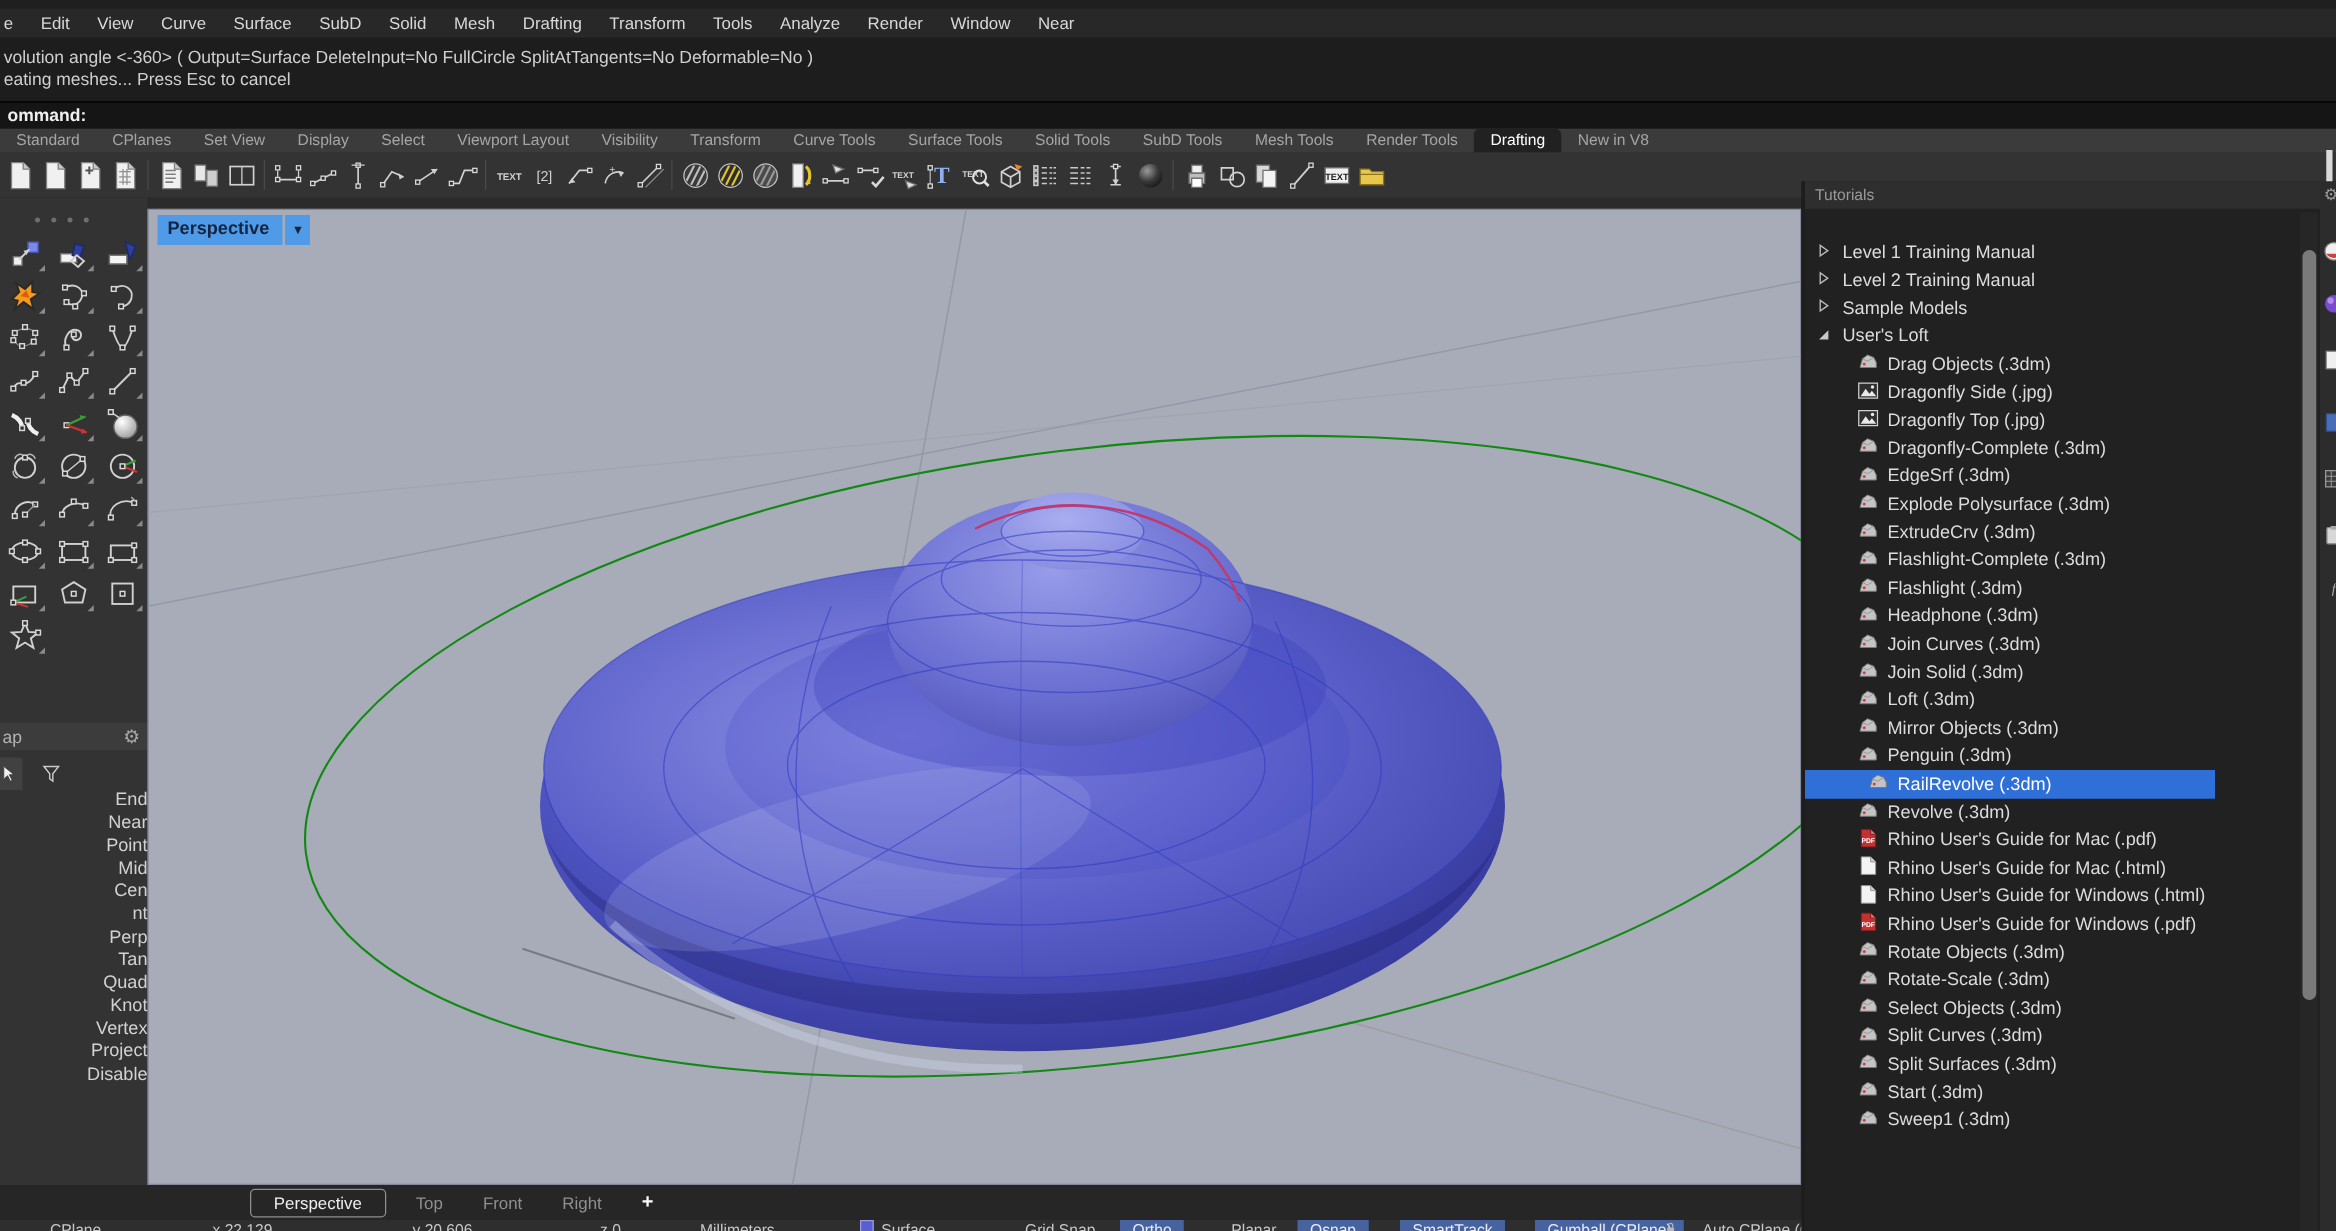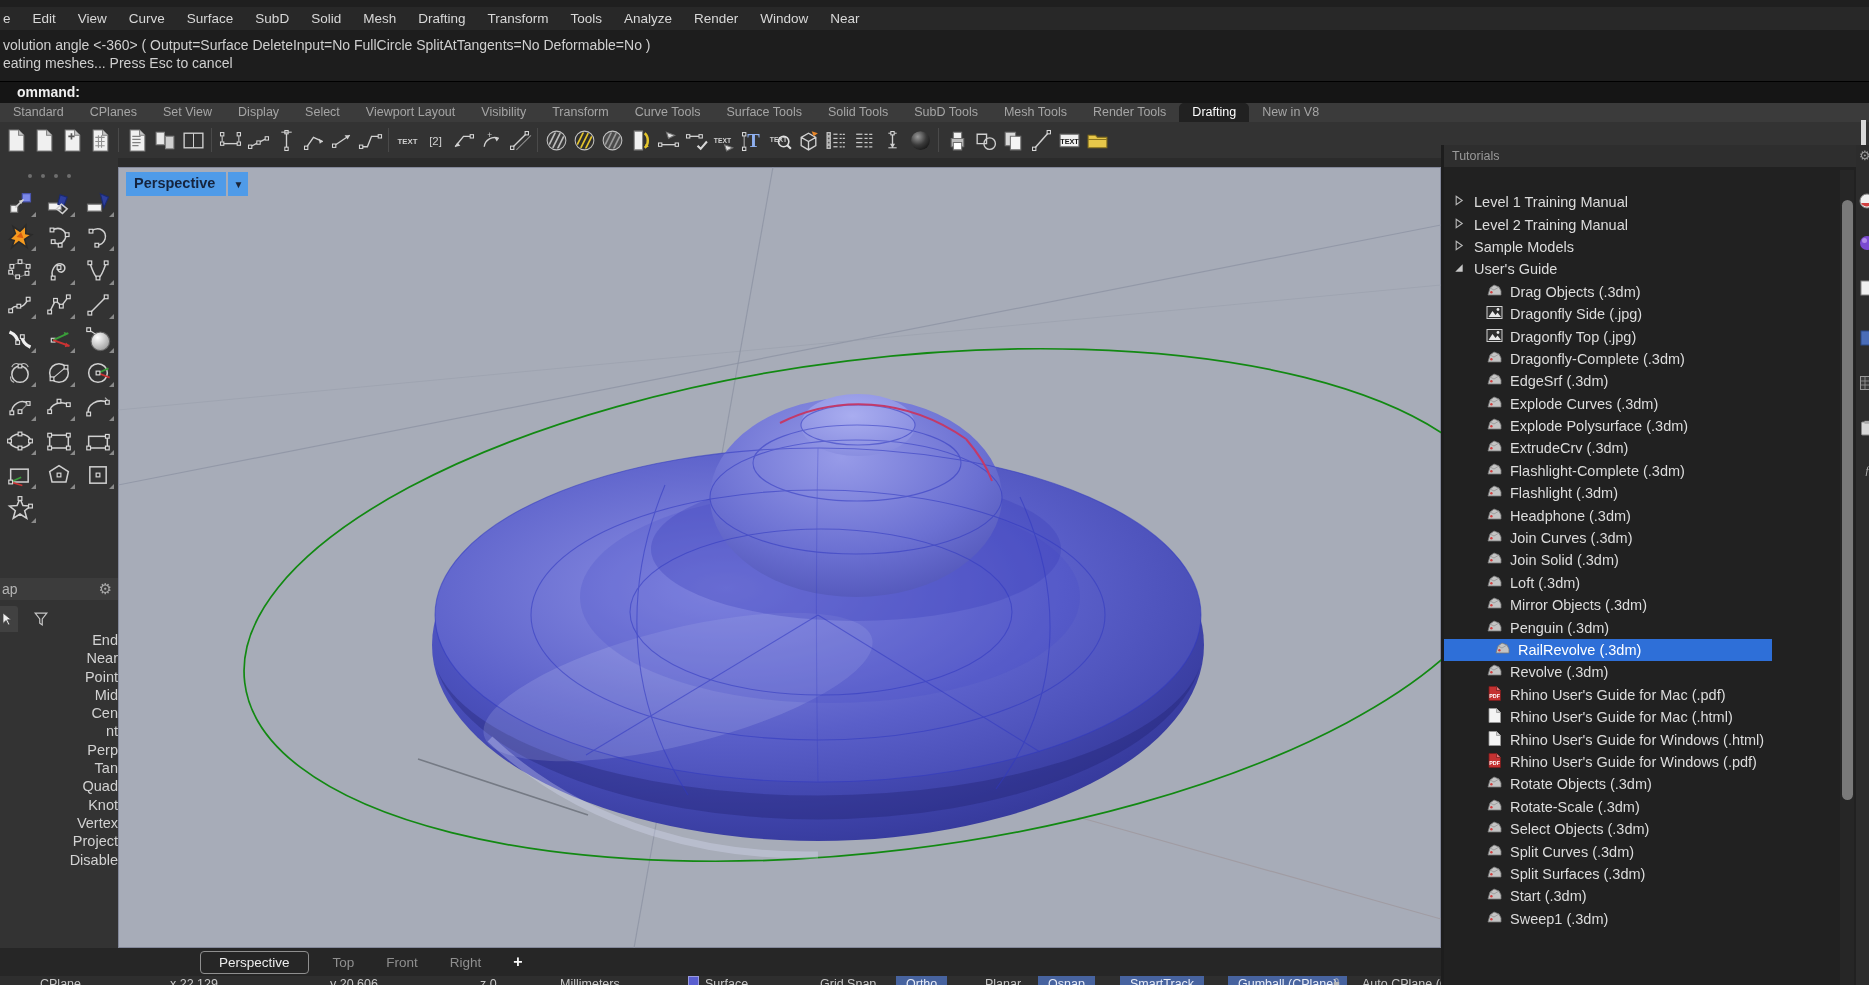--- a/index.html
+++ b/index.html
@@ -7,21 +7,21 @@
        font-family:"Liberation Sans",sans-serif;-webkit-font-smoothing:antialiased;}
   
   .titlebar{position:absolute;left:0;top:0;width:1869px;height:7px;background:#1f1f1f;}
   .menubar{position:absolute;left:0;top:7px;width:1869px;height:23px;background:#282828;
            display:flex;align-items:center;color:#d8d8d8;font-size:13.5px;}
   .menu-item{padding:0 11px;cursor:default;}
   .menu-item:first-child{padding-left:3px;}
   .cmd-hist{position:absolute;left:0;top:30px;width:1869px;height:51px;background:#1d1d1d;
             color:#cfcfcf;font-size:14px;padding:6px 0 0 3px;box-sizing:border-box;line-height:18px;}
   .cmd-prompt{position:absolute;left:0;top:81px;width:1869px;height:22px;background:#151515;
-              color:#f0f0f0;font-weight:bold;font-size:14px;line-height:20px;padding-left:17px;
+              color:#f0f0f0;font-weight:bold;font-size:14px;line-height:20px;padding-left:6px;
               border-top:1px solid #000;box-sizing:border-box;}
   .tabrow{position:absolute;left:0;top:103px;width:1869px;height:19px;background:#3b3b3b;
           display:flex;align-items:flex-end;font-size:12.5px;color:#a5a5a5;}
   .tab{padding:2px 13px 3px 13px;white-space:nowrap;cursor:default;}
   .tab.active{background:#212121;color:#fff;border-radius:5px 5px 0 0;}
   .iconrow{position:absolute;left:0;top:122px;width:1869px;height:36px;background:#333;
            display:flex;align-items:center;padding-left:2px;box-sizing:border-box;}
   .tool-cell{width:28px;height:28px;display:flex;align-items:center;justify-content:center;}
   .group-sep{width:1px;height:24px;background:#4a4a4a;margin:0 4px;}
   .grip{position:absolute;left:1861px;top:120px;width:5px;height:28px;background:#d9d9d9;}
@@ -891,21 +891,21 @@
         <div class="tree-row" style="padding-left:8px">
             <span class="arrow"><svg width="13" height="13" viewBox="0 0 14 14">
               <path d="M4.5,2.5 L11,7 L4.5,11.5 Z" fill="none" stroke="#b8b8b8" stroke-width="1.2"></path>
             </svg></span>
           <span class="tree-label">Sample Models</span>
           </div>
         <div class="tree-row" style="padding-left:8px">
             <span class="arrow"><svg width="13" height="13" viewBox="0 0 14 14">
               <path d="M11.5,3.5 L11.5,11.5 L3.5,11.5 Z" fill="#c8c8c8"></path>
             </svg></span>
-          <span class="tree-label">User's Guide</span>
+          <span class="tree-label">User's Loft</span>
           </div>
         <div class="tree-row" style="padding-left:42px">
             <span class="ficon"><svg width="17" height="17" viewBox="0 0 17 17">
               <path d="M2,13 L4,6 L8,3 L13,5 L15,9 L15,13 Z" fill="#c4c4c4" stroke="#7a7a7a" stroke-width="0.8"></path>
               <path d="M4,6 L8,8 L13,5" fill="none" stroke="#8f8f8f" stroke-width="0.7"></path>
               <circle cx="5.4" cy="10.2" r="1.2" fill="#d04040"></circle>
             </svg></span>
           <span class="tree-label">Drag Objects (.3dm)</span>
           </div>
         <div class="tree-row" style="padding-left:42px">
@@ -932,28 +932,20 @@
             </svg></span>
           <span class="tree-label">Dragonfly-Complete (.3dm)</span>
           </div>
         <div class="tree-row" style="padding-left:42px">
             <span class="ficon"><svg width="17" height="17" viewBox="0 0 17 17">
               <path d="M2,13 L4,6 L8,3 L13,5 L15,9 L15,13 Z" fill="#c4c4c4" stroke="#7a7a7a" stroke-width="0.8"></path>
               <path d="M4,6 L8,8 L13,5" fill="none" stroke="#8f8f8f" stroke-width="0.7"></path>
               <circle cx="5.4" cy="10.2" r="1.2" fill="#d04040"></circle>
             </svg></span>
           <span class="tree-label">EdgeSrf (.3dm)</span>
-          </div>
-        <div class="tree-row" style="padding-left:42px">
-            <span class="ficon"><svg width="17" height="17" viewBox="0 0 17 17">
-              <path d="M2,13 L4,6 L8,3 L13,5 L15,9 L15,13 Z" fill="#c4c4c4" stroke="#7a7a7a" stroke-width="0.8"></path>
-              <path d="M4,6 L8,8 L13,5" fill="none" stroke="#8f8f8f" stroke-width="0.7"></path>
-              <circle cx="5.4" cy="10.2" r="1.2" fill="#d04040"></circle>
-            </svg></span>
-          <span class="tree-label">Explode Curves (.3dm)</span>
           </div>
         <div class="tree-row" style="padding-left:42px">
             <span class="ficon"><svg width="17" height="17" viewBox="0 0 17 17">
               <path d="M2,13 L4,6 L8,3 L13,5 L15,9 L15,13 Z" fill="#c4c4c4" stroke="#7a7a7a" stroke-width="0.8"></path>
               <path d="M4,6 L8,8 L13,5" fill="none" stroke="#8f8f8f" stroke-width="0.7"></path>
               <circle cx="5.4" cy="10.2" r="1.2" fill="#d04040"></circle>
             </svg></span>
           <span class="tree-label">Explode Polysurface (.3dm)</span>
           </div>
         <div class="tree-row" style="padding-left:42px">

